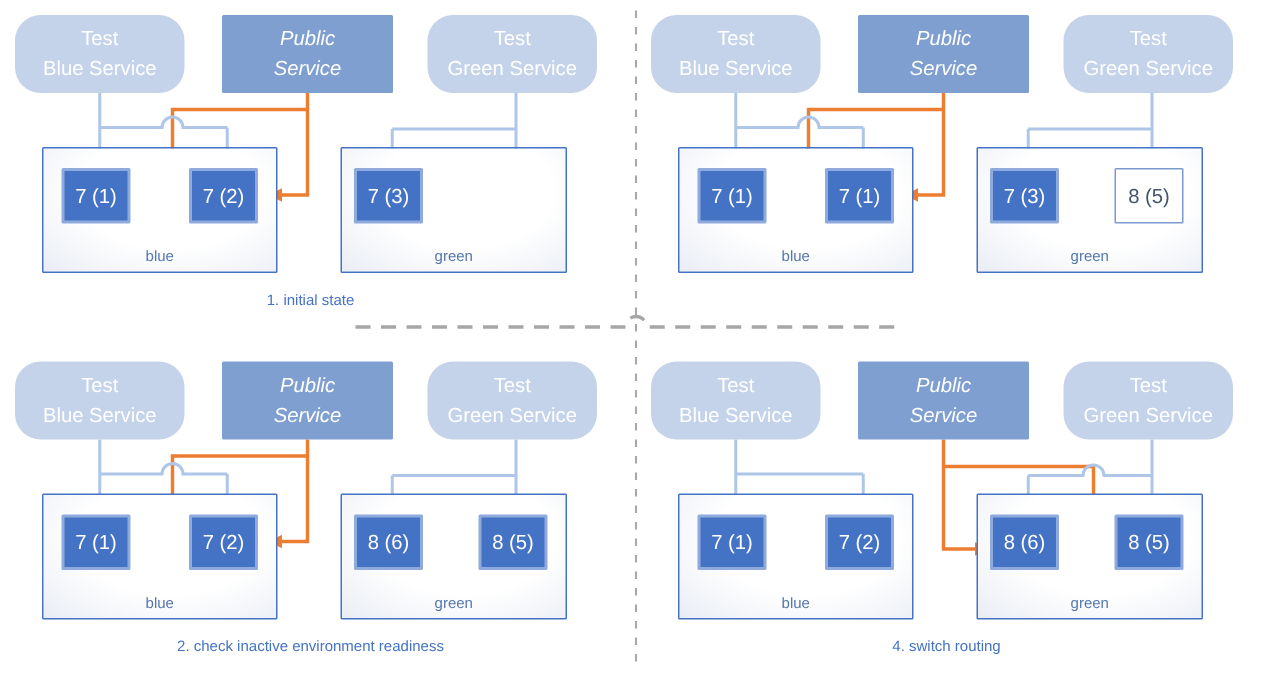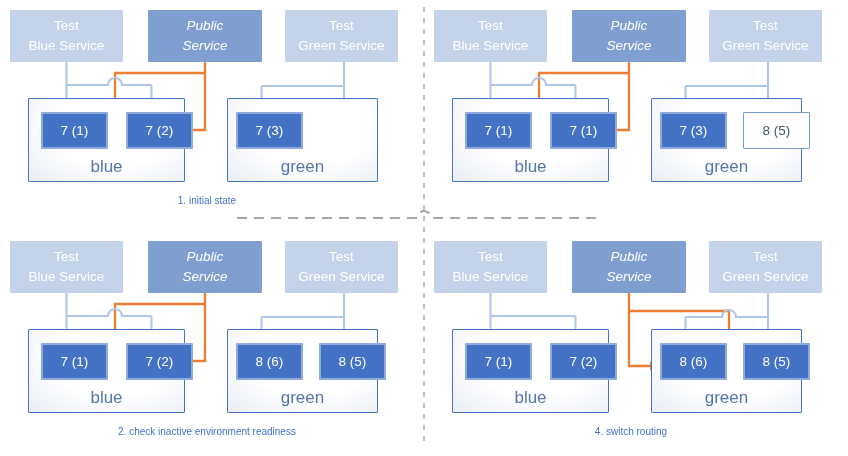--- a/index.html
+++ b/index.html
@@ -5,30 +5,30 @@
   html,body{margin:0;padding:0;background:#ffffff;}
   #page{position:relative;width:848px;height:456px;background:#ffffff;overflow:hidden;
         font-family:"Liberation Sans", sans-serif;}
   .quad{position:absolute;width:424px;height:228px;}
   .wires{position:absolute;left:0;top:0;width:424px;height:228px;pointer-events:none;}
   .wires .orange path{fill:none;stroke:#ed7d31;stroke-width:2.3;}
   .wires .orange polygon{fill:#ed7d31;stroke:none;}
   .wires .blue path{fill:none;stroke:#aec6e8;stroke-width:2;}
   .wires .blue polygon{fill:#aec6e8;stroke:none;}
   .svc{position:absolute;top:10px;height:52px;border-radius:1px;display:flex;align-items:center;justify-content:center;text-align:center;}
-  .svc.light{background:#c4d3e9;}
+  .svc.light{background:#c4d3e9;border-radius:17px;}
   .svc.mid{background:#7e9fcf;font-style:italic;}
   .svc-label{color:#ffffff;font-size:13.5px;line-height:1.5;white-space:pre-line;}
   .env{position:absolute;top:98px;height:84px;border:1.5px solid #4472c4;border-radius:1px;box-sizing:border-box;
        background:radial-gradient(ellipse at 55% 35%, #ffffff 50%, #e9edf4 100%);}
-  .inst{position:absolute;top:13px;width:67px;height:37px;background:#4472c4;border:2px solid #8faadc;border-radius:1px;
+  .inst{position:absolute;top:13px;width:46px;height:37px;background:#4472c4;border:2px solid #8faadc;border-radius:1px;
         box-sizing:border-box;display:flex;align-items:center;justify-content:center;
         color:#ffffff;font-size:13.5px;}
   .inst[data-style="outline"]{background:#ffffff;border:1.5px solid #7a99cf;color:#44546a;}
-  .env-label{position:absolute;left:0;right:0;bottom:4px;text-align:center;color:#5577ad;font-size:17px;}
+  .env-label{position:absolute;left:0;right:0;bottom:4px;text-align:center;color:#5577ad;font-size:10px;}
   .caption{position:absolute;top:195px;left:0;width:414px;text-align:center;color:#4472c4;font-size:10px;}
   .divider-svg{position:absolute;left:0;top:0;pointer-events:none;}
   .vdash{fill:none;stroke:#a8a8a8;stroke-width:1.4;stroke-dasharray:5 6;}
   .hdash{fill:none;stroke:#a6a6a6;stroke-width:2.2;stroke-dasharray:10 7;}
 </style>
 </head>
 <body>
 
 <div id="page">
 

